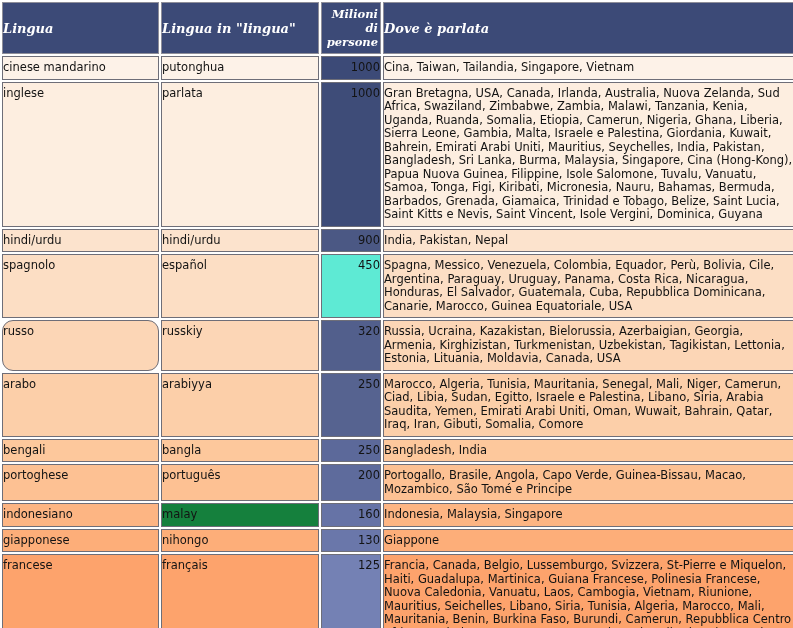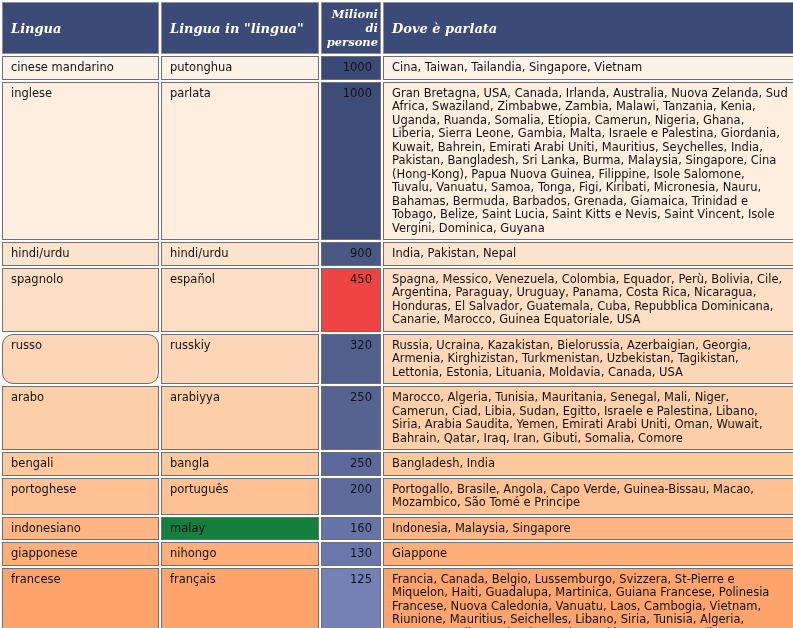--- a/index.html
+++ b/index.html
@@ -22,21 +22,21 @@
     margin: 0;
     padding: 0;
   }
   #lang-table col.c-lang    { width: 157px; }
   #lang-table col.c-native  { width: 158px; }
   #lang-table col.c-millions{ width: 60px;  }
   #lang-table col.c-where   { width: 414px; }
 
   #lang-table th, #lang-table td {
     border: 1px solid #6e6e78;
-    padding: 4px 8px;
+    padding: 4px 0;
     vertical-align: top;
     font-size: 11.5px;
     line-height: 13.5px;
     color: #131313;
     box-sizing: border-box;
   }
   #lang-table thead th {
     background: #3c4a77;
     color: #ffffff;
     font-family: "DejaVu Serif", "Liberation Serif", serif;
@@ -114,21 +114,21 @@
       </tr>
       <tr>
         <td class="cell-lang" style="background: rgb(252, 227, 205);">hindi/urdu</td>
         <td class="cell-native" style="background: rgb(252, 227, 205);">hindi/urdu</td>
         <td class="cell-millions" style="background: rgb(75, 88, 132);">900</td>
         <td class="cell-where" style="background: rgb(252, 227, 205);">India, Pakistan, Nepal</td>
       </tr>
       <tr>
         <td class="cell-lang" style="background: rgb(252, 222, 196);">spagnolo</td>
         <td class="cell-native" style="background: rgb(252, 222, 196);">español</td>
-        <td class="cell-millions" style="background: #ef4444; margin-top: 40px;">450</td>
+        <td class="cell-millions" style="background: #5eead4; margin-top: 40px;">450</td>
         <td class="cell-where" style="background: rgb(252, 222, 196);">Spagna, Messico, Venezuela, Colombia, Equador, Perù, Bolivia, Cile, Argentina, Paraguay, Uruguay, Panama, Costa Rica, Nicaragua, Honduras, El Salvador, Guatemala, Cuba, Repubblica Dominicana, Canarie, Marocco, Guinea Equatoriale, USA</td>
       </tr>
       <tr>
         <td class="cell-lang" style="background: rgb(252, 214, 182); border-radius: 11px;">russo</td>
         <td class="cell-native" style="background: rgb(252, 214, 182);">russkiy</td>
         <td class="cell-millions" style="background: rgb(82, 95, 140);">320</td>
         <td class="cell-where" style="background: rgb(252, 214, 182);">Russia, Ucraina, Kazakistan, Bielorussia, Azerbaigian, Georgia, Armenia, Kirghizistan, Turkmenistan, Uzbekistan, Tagikistan, Lettonia, Estonia, Lituania, Moldavia, Canada, USA</td>
       </tr>
       <tr>
         <td class="cell-lang" style="background: rgb(252, 207, 169);">arabo</td>

